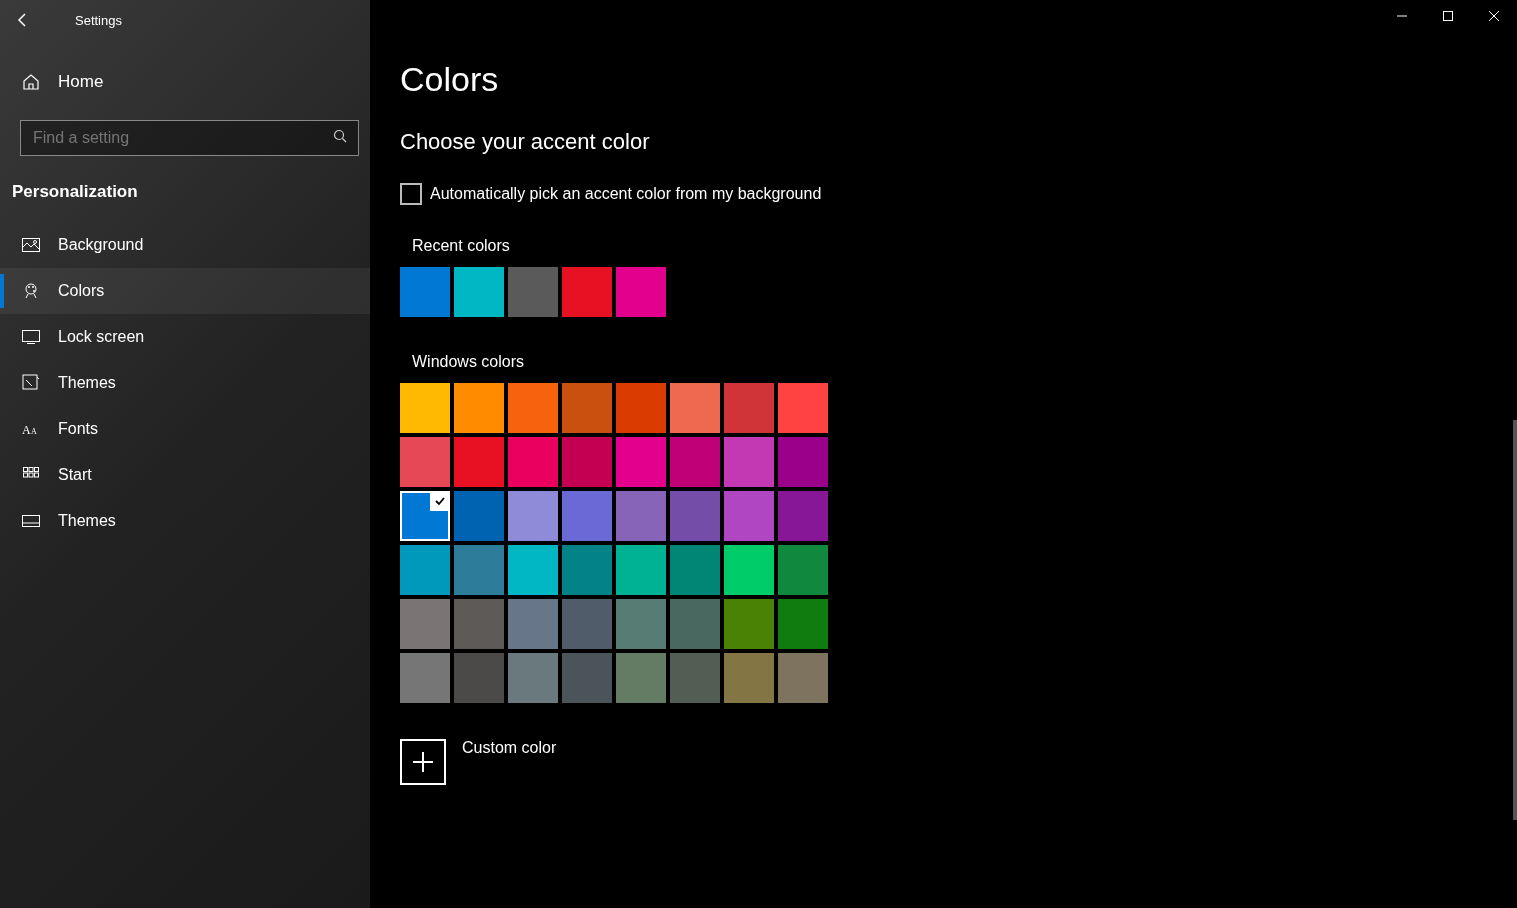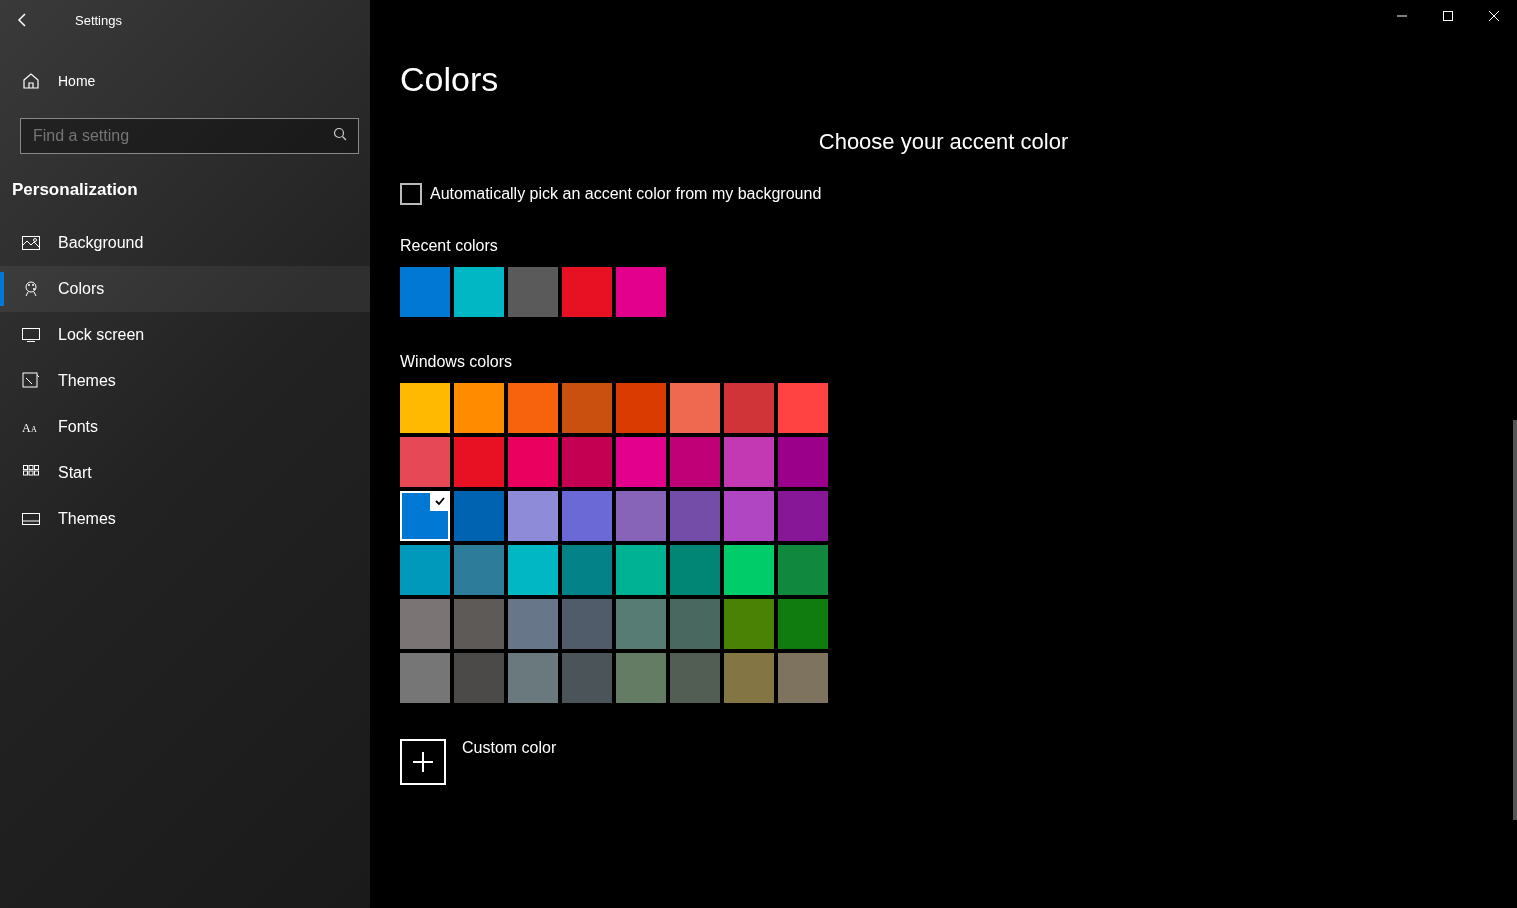--- a/index.html
+++ b/index.html
@@ -44,21 +44,21 @@
   width: 370px;
   height: 100%;
   background: linear-gradient(135deg, #3a3a3a 0%, #222 50%, #1a1a1a 100%);
   padding-top: 60px;
   display: flex;
   flex-direction: column;
 }
 .sidebar .home {
   display: flex; align-items: center;
   padding: 12px 22px;
-  font-size: 14px;
+  font-size: 17px;
   cursor: pointer;
   gap: 18px;
 }
 .search-wrap {
   margin: 16px 11px 18px 20px;
 }
 .search {
   width: 100%;
   height: 36px;
   background: rgba(0,0,0,0.35);
@@ -112,37 +112,37 @@
 .main::-webkit-scrollbar-thumb { background: #555; }
 .page-title {
   font-size: 34px;
   font-weight: 300;
   margin-bottom: 30px;
 }
 .section-title {
   font-size: 22px;
   font-weight: 400;
   margin-bottom: 28px;
-  text-align: center;
 }
 .checkbox-row {
   display: flex;
   align-items: center;
   gap: 8px;
   margin-bottom: 32px;
   cursor: pointer;
 }
 .checkbox {
   width: 22px; height: 22px;
   border: 2px solid #bbb;
 }
 .checkbox-row span { font-size: 16px; }
 .label {
   font-size: 16px;
   margin-bottom: 12px;
+  margin-left: 12px;
 }
 .color-row {
   display: flex;
   gap: 4px;
   flex-wrap: wrap;
   margin-bottom: 36px;
 }
 .colors-grid {
   display: grid;
   grid-template-columns: repeat(8, 50px);

